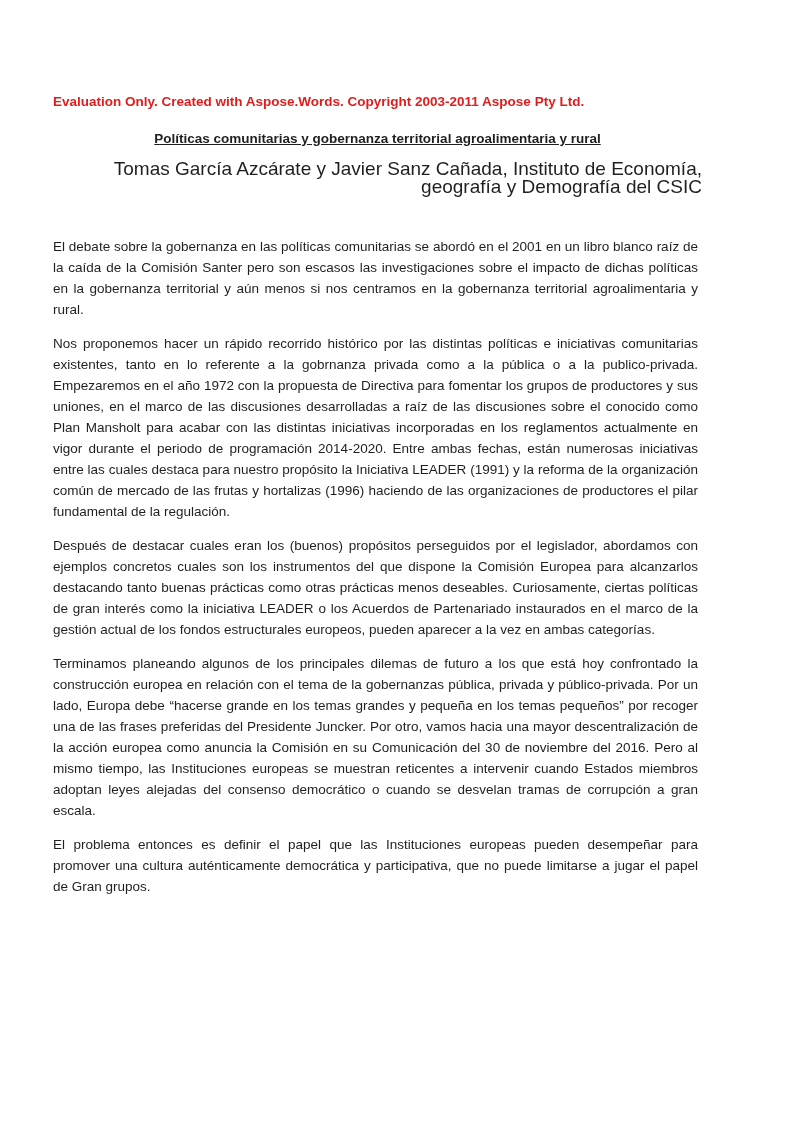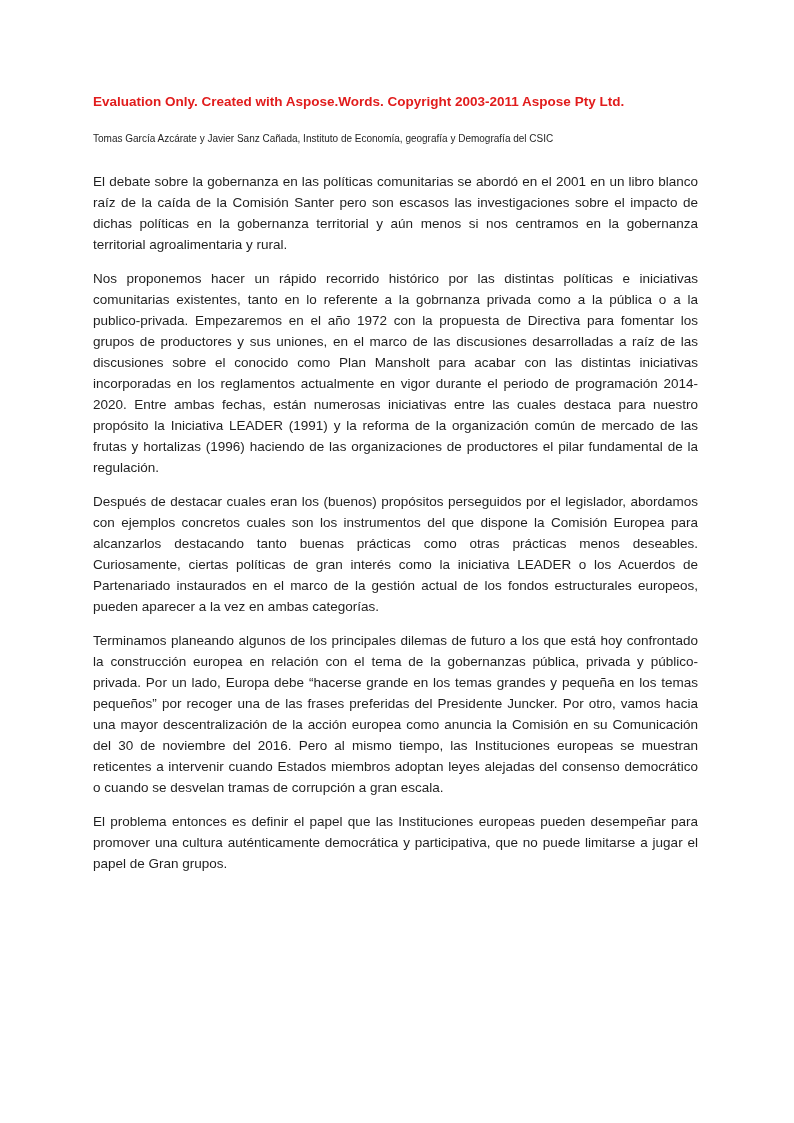--- a/index.html
+++ b/index.html
@@ -6,21 +6,21 @@
     margin: 0;
     padding: 0;
     background: #ffffff;
   }
   .page {
     position: relative;
     width: 794px;
     height: 1123px;
     background: var(--page-bg, #ffffff);
     box-sizing: border-box;
-    padding: 94px 92px 0 93px;
+    padding: 94px 92px 0 53px;
     font-family: "Liberation Sans", sans-serif;
     color: var(--text-color, #1f1f1f);
     overflow: hidden;
   }
   .watermark {
     color: var(--watermark-red, #e11c1c);
     font-weight: bold;
     font-size: 13.5px;
     line-height: 16px;
     text-align: left;
@@ -28,39 +28,40 @@
   }
   .doc-title {
     font-size: 13.5px;
     font-weight: bold;
     text-decoration: underline;
     text-align: center;
     line-height: 18px;
     margin: 0 0 12px 0;
   }
   .authors {
-    font-size: 10px;
+    font-size: 19px;
     font-weight: normal;
-    text-align: left;
+    text-align: right;
     line-height: 18px;
-    margin: 0 0 23px 0;
+    margin: 0 0 40px 0;
   }
   .para {
     font-size: 13.5px;
     line-height: 21px;
     text-align: justify;
     margin: 0 4px 13px 0;
   }
 </style>
 </head>
 <body>
 
 <div class="page">
   <p class="watermark">Evaluation Only. Created with Aspose.Words. Copyright 2003-2011 Aspose Pty Ltd.</p>
 
+  <h1 class="doc-title">Políticas comunitarias y gobernanza territorial agroalimentaria y rural</h1>
 
   <p class="authors">Tomas García  Azcárate y Javier Sanz Cañada, Instituto de Economía, geografía y Demografía del CSIC</p>
 
   <p class="para">El debate sobre la gobernanza en las políticas comunitarias se abordó en el 2001  en un libro blanco raíz de la caída de la Comisión Santer pero son escasos las investigaciones sobre el impacto de dichas políticas en la gobernanza territorial y aún menos si nos centramos en la gobernanza territorial agroalimentaria y rural.</p>
 
   <p class="para">Nos proponemos hacer un rápido recorrido histórico por las distintas políticas e iniciativas comunitarias existentes, tanto en lo referente a la gobrnanza privada como a la pública o a la publico-privada.  Empezaremos en el año 1972  con la propuesta de Directiva para fomentar los grupos de productores y sus uniones, en el marco de las discusiones desarrolladas a raíz de las discusiones sobre el conocido como Plan Mansholt para acabar con las distintas iniciativas incorporadas en los reglamentos actualmente en vigor durante el periodo de programación 2014-2020.  Entre ambas fechas, están numerosas iniciativas entre las cuales destaca para nuestro propósito la Iniciativa LEADER (1991) y la reforma de la organización común de mercado de las frutas y hortalizas (1996)  haciendo de las organizaciones de productores el pilar fundamental de la regulación.</p>
 
   <p class="para">Después de destacar cuales eran los (buenos) propósitos perseguidos por el legislador, abordamos con ejemplos concretos cuales son los instrumentos del que dispone la Comisión Europea para alcanzarlos destacando tanto buenas prácticas como otras prácticas menos deseables. Curiosamente, ciertas políticas de gran interés como la iniciativa LEADER o los Acuerdos de Partenariado instaurados en el marco de la gestión actual de los fondos estructurales europeos,  pueden aparecer a la vez en ambas categorías.</p>
 
   <p class="para">Terminamos planeando algunos de los principales dilemas de futuro a los que está hoy confrontado la construcción europea en relación con el tema de la gobernanzas pública, privada y público-privada. Por un lado, Europa debe “hacerse grande en los temas grandes y pequeña en los temas pequeños” por recoger una de las frases preferidas del Presidente Juncker. Por otro, vamos hacia una mayor descentralización de la acción europea como anuncia la Comisión en su Comunicación del 30 de noviembre del 2016. Pero al mismo tiempo, las Instituciones europeas se muestran reticentes a intervenir cuando Estados miembros adoptan leyes alejadas del consenso democrático o cuando se desvelan tramas de corrupción a gran escala.</p>

